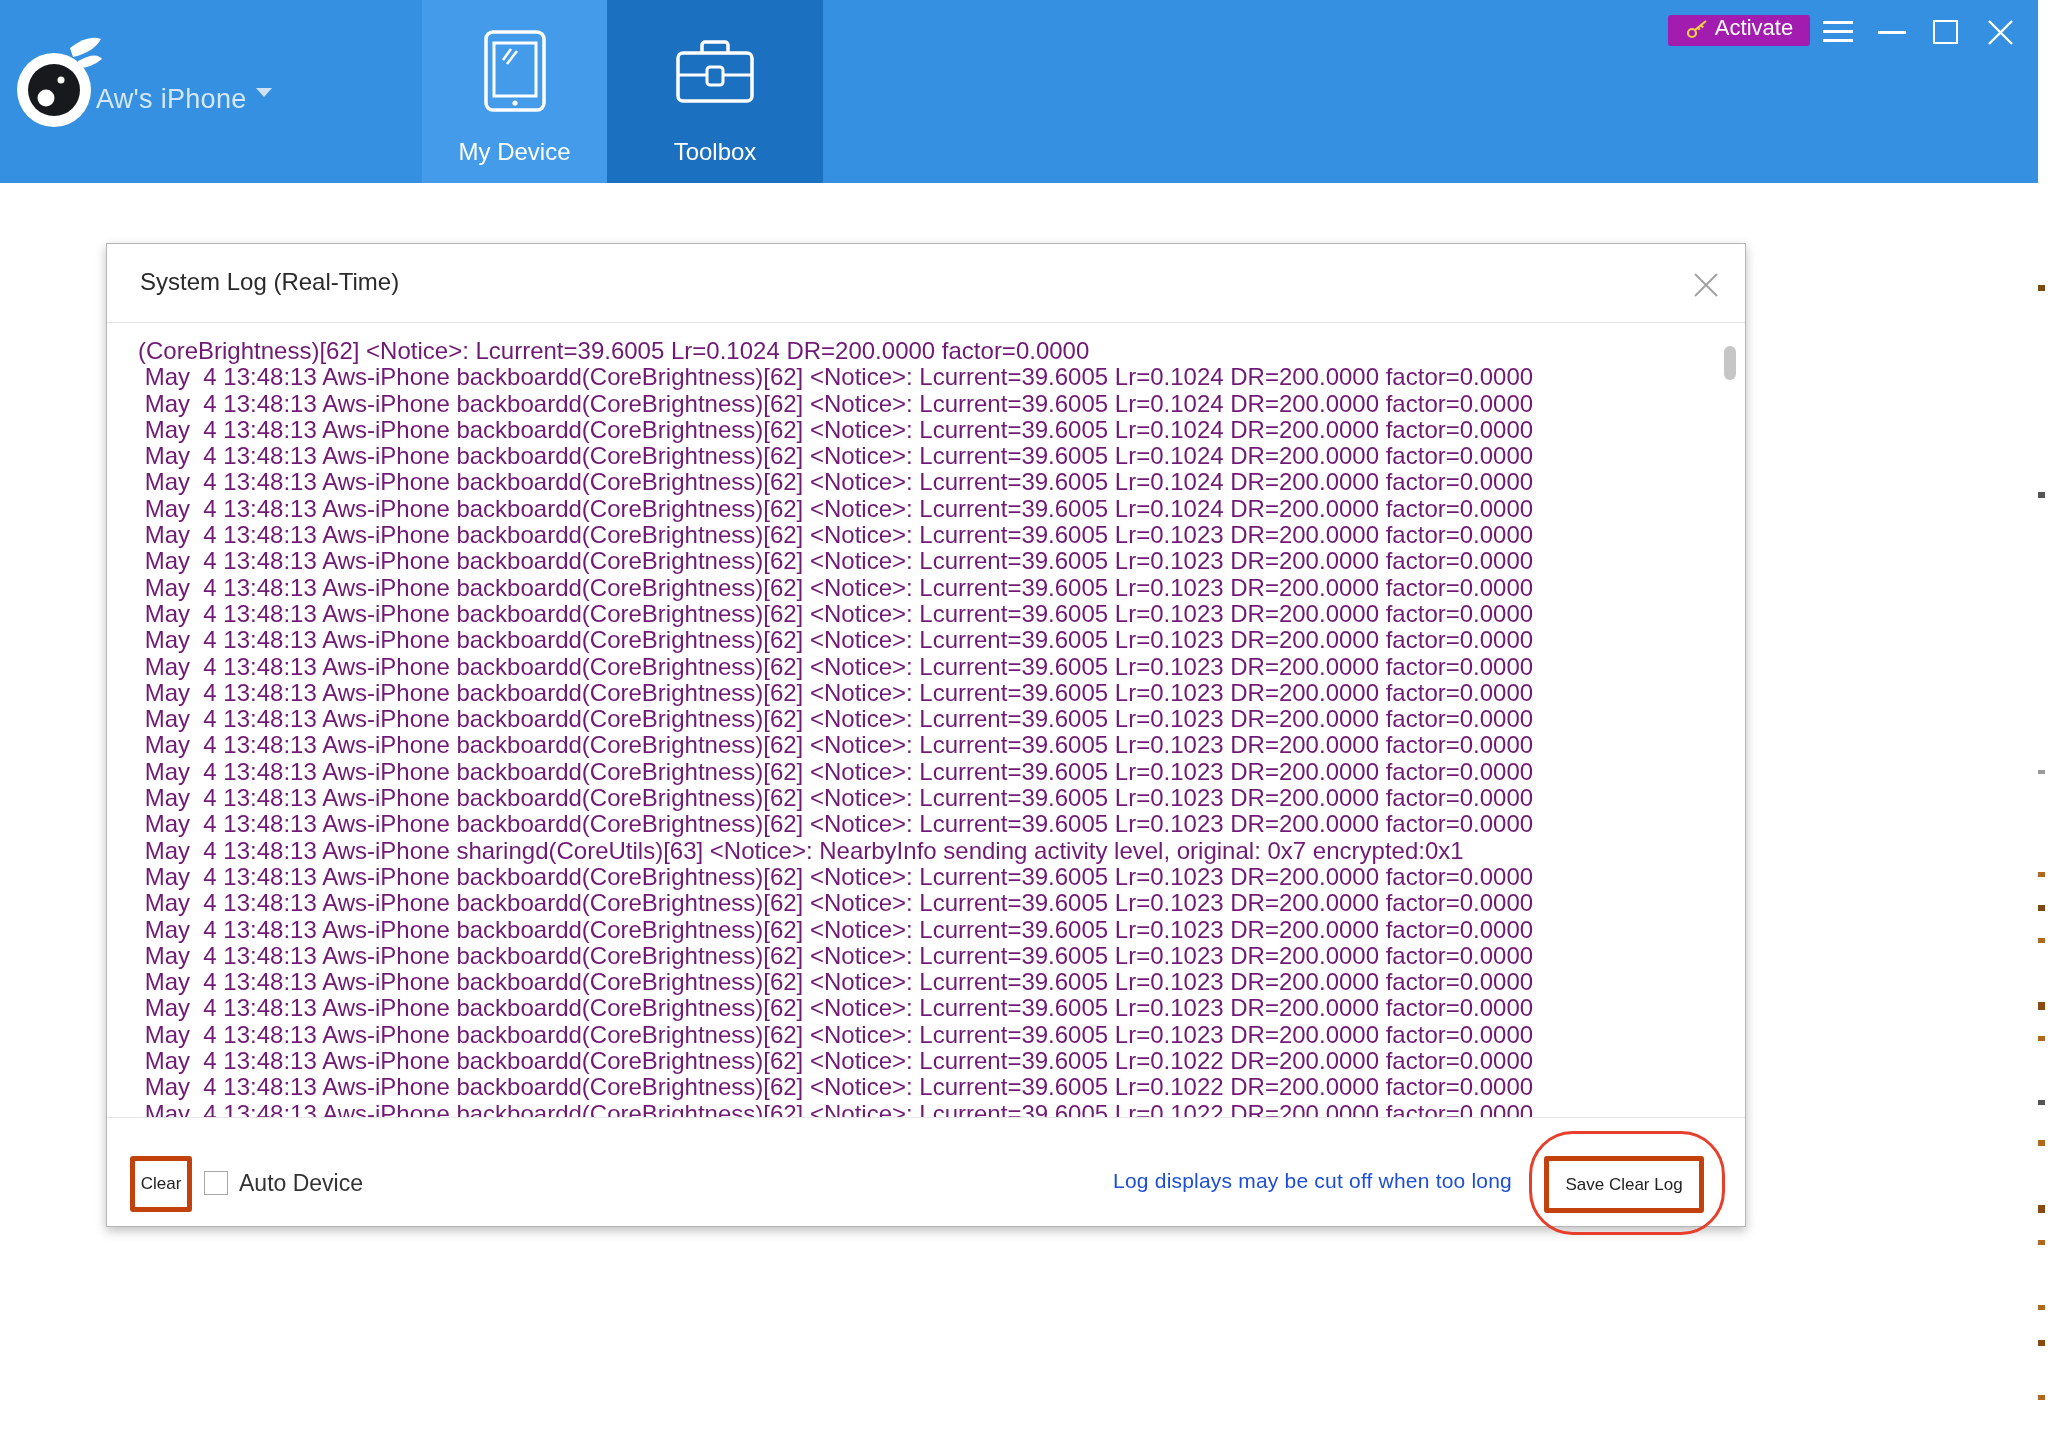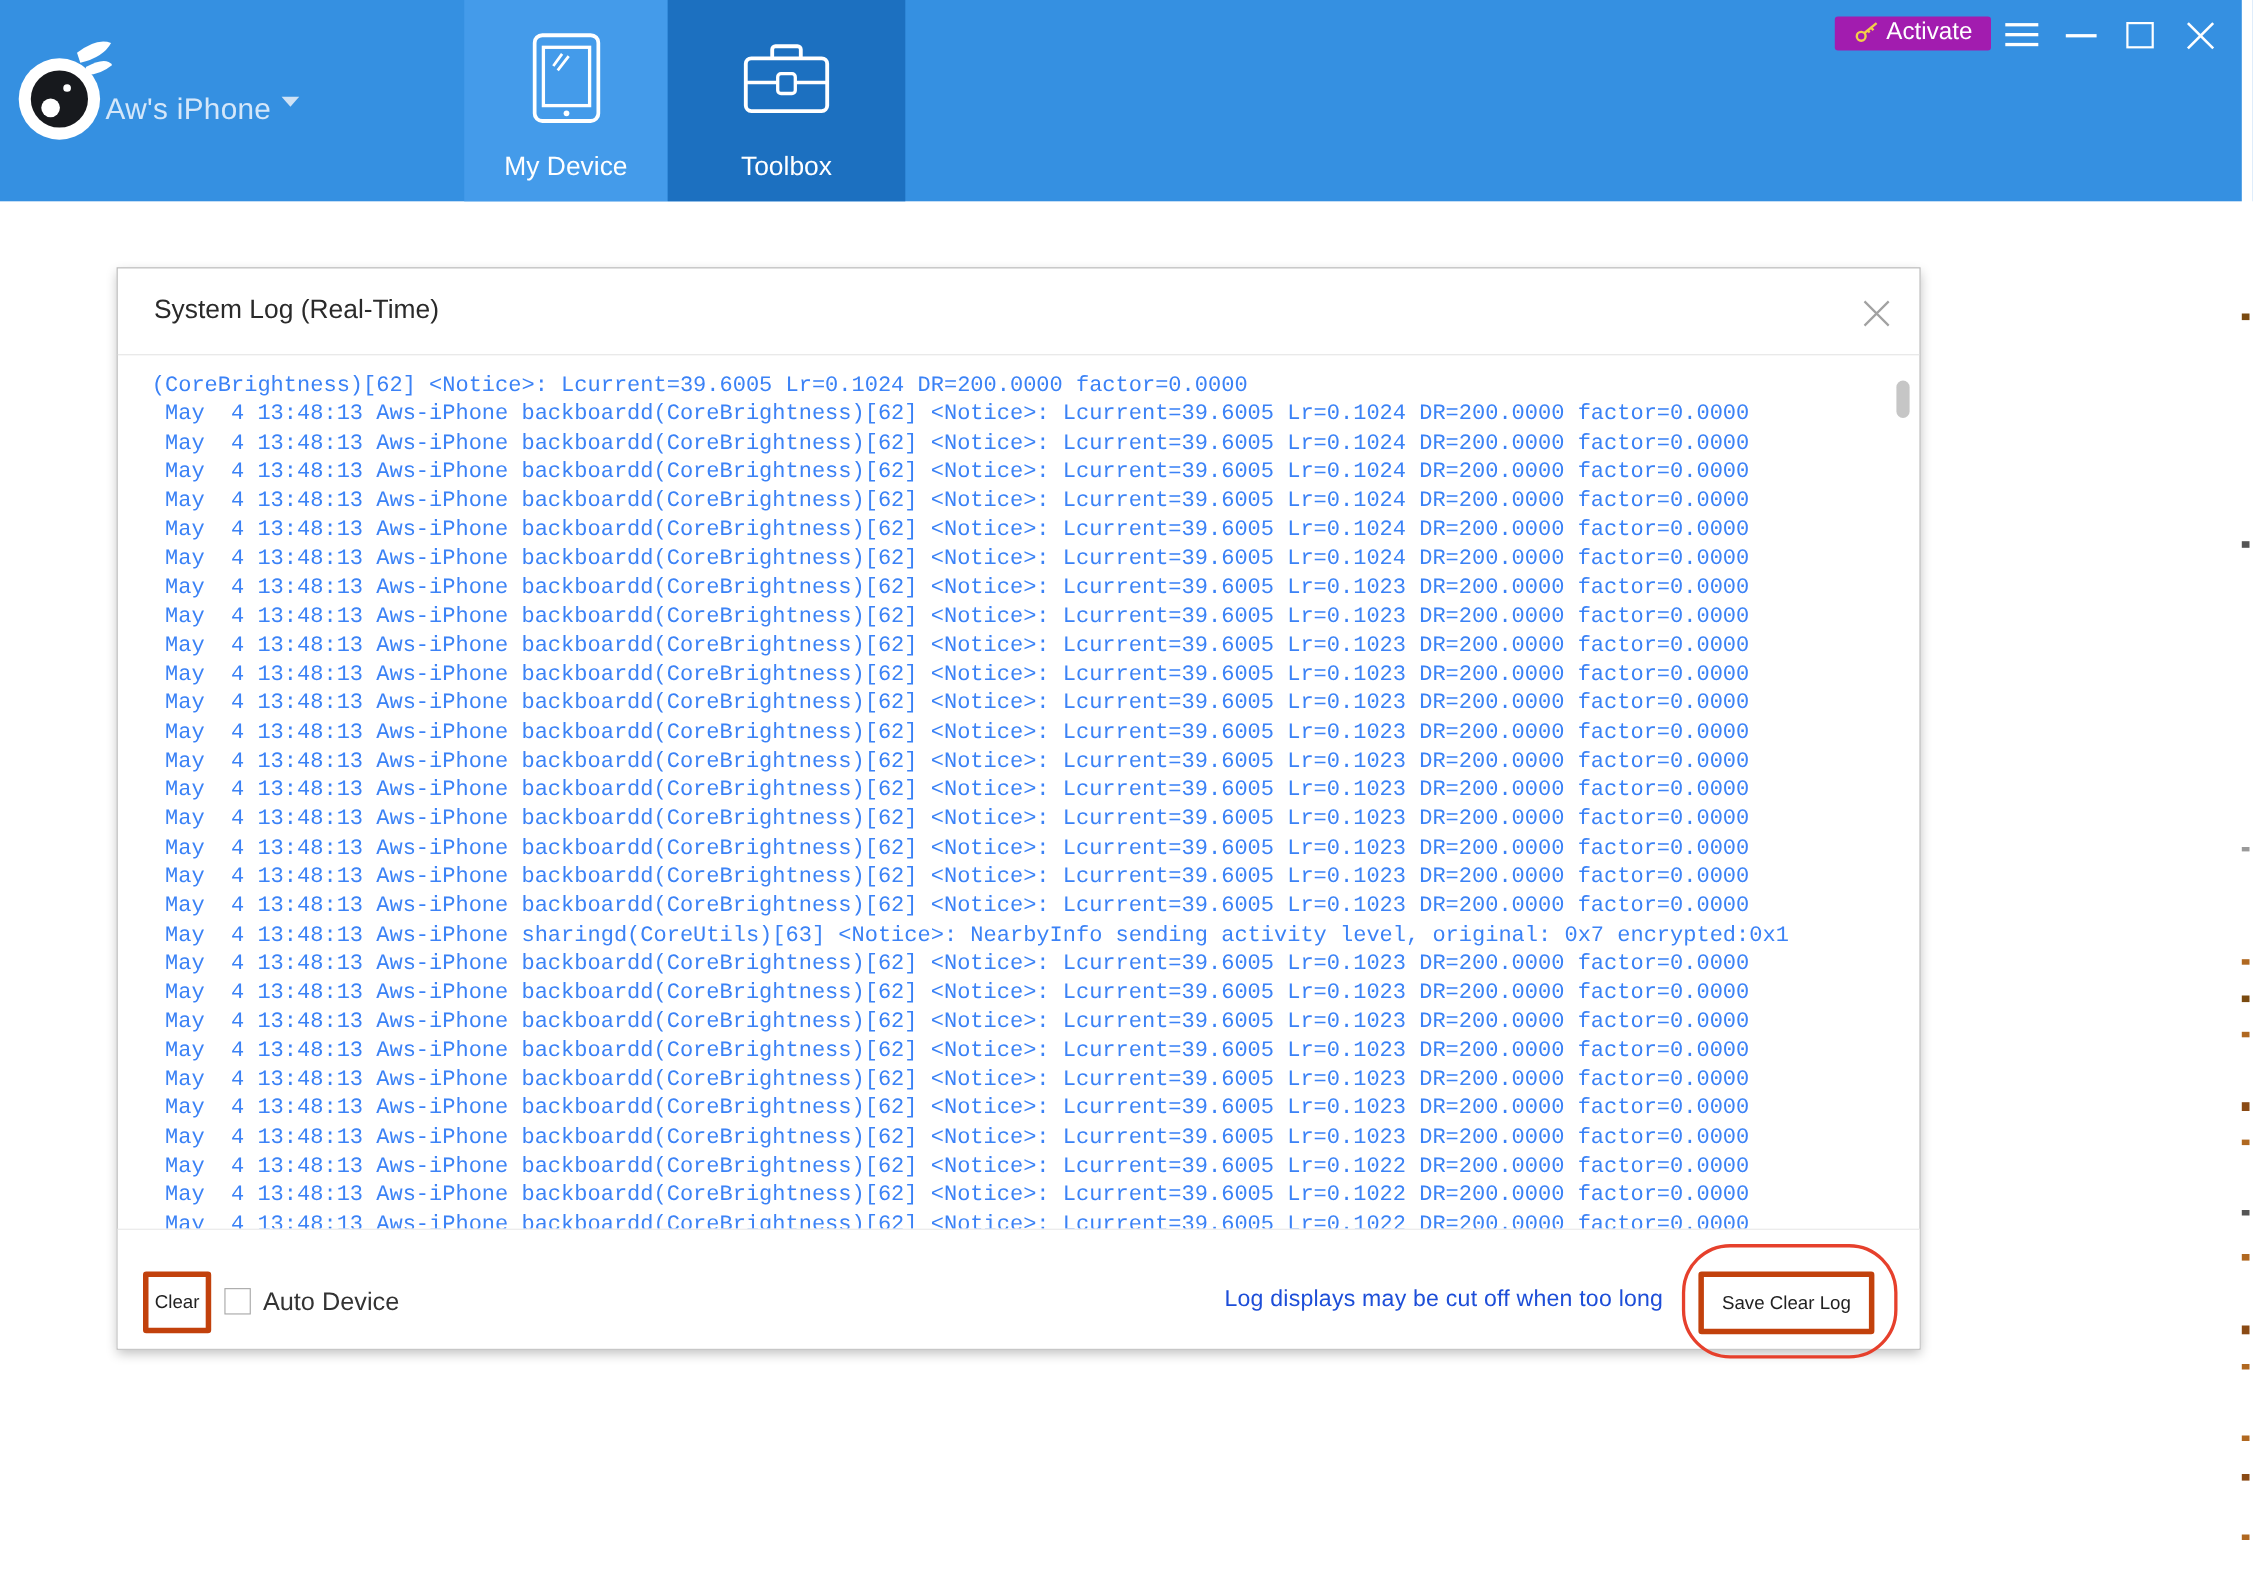--- a/index.html
+++ b/index.html
@@ -65,23 +65,22 @@
     position:absolute; left:33px; top:24px;
     font-size:24px; color:#2a2a2a;
   }
   .dialog-close { position:absolute; top:26px; right:24px; width:30px; height:30px; cursor:pointer; }
 
   .log-area {
     position:absolute; left:0; top:80px; width:1640px; height:793px;
     overflow:hidden; padding:14px 0 0 31px; cursor:text;
   }
   .log-line {
-    white-space:pre; font-size:20px; line-height:26.3px; color:#3b82f6;
+    white-space:pre; font-size:24px; line-height:26.3px; color:#701a75;
     letter-spacing:0px;
-    font-family:Liberation Mono, monospace;
   }
   .scroll-thumb {
     position:absolute; top:102px; right:9px; width:12px; height:34px;
     background:#c6c6c6; border-radius:6px; cursor:pointer;
   }
 
   .dialog-footer {
     position:absolute; left:0; right:0; top:873px; bottom:0;
     border-top:1px solid #e8e8e8; background:#fff;
   }

